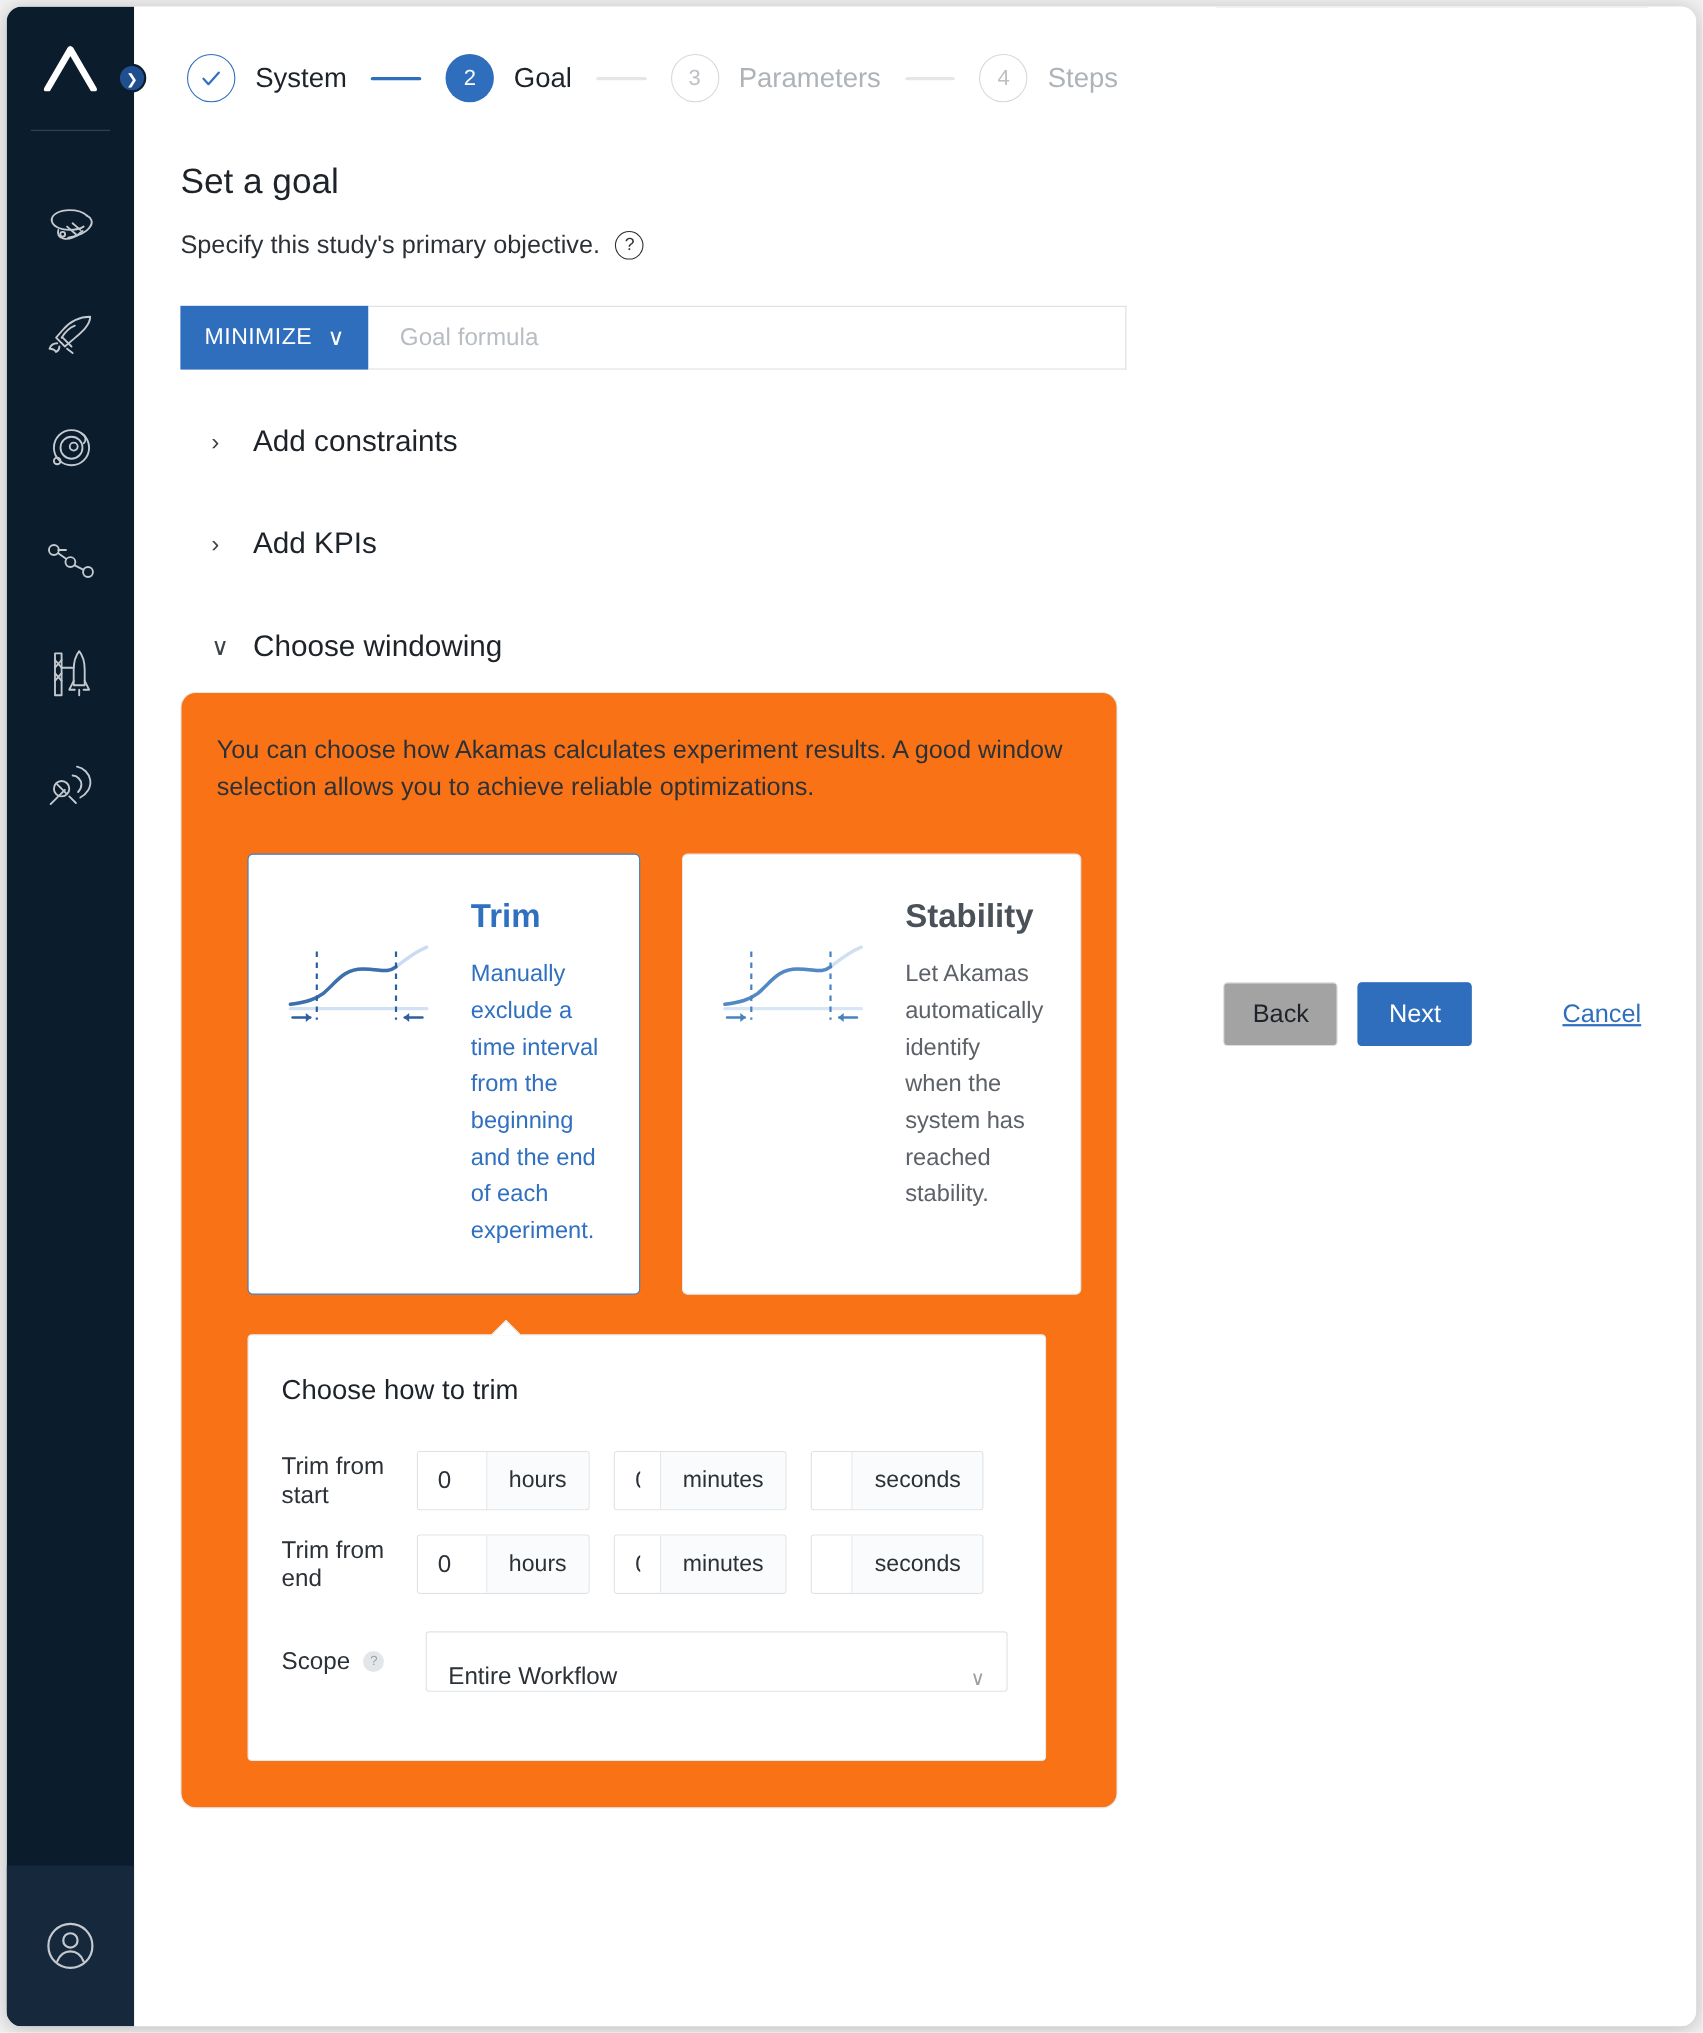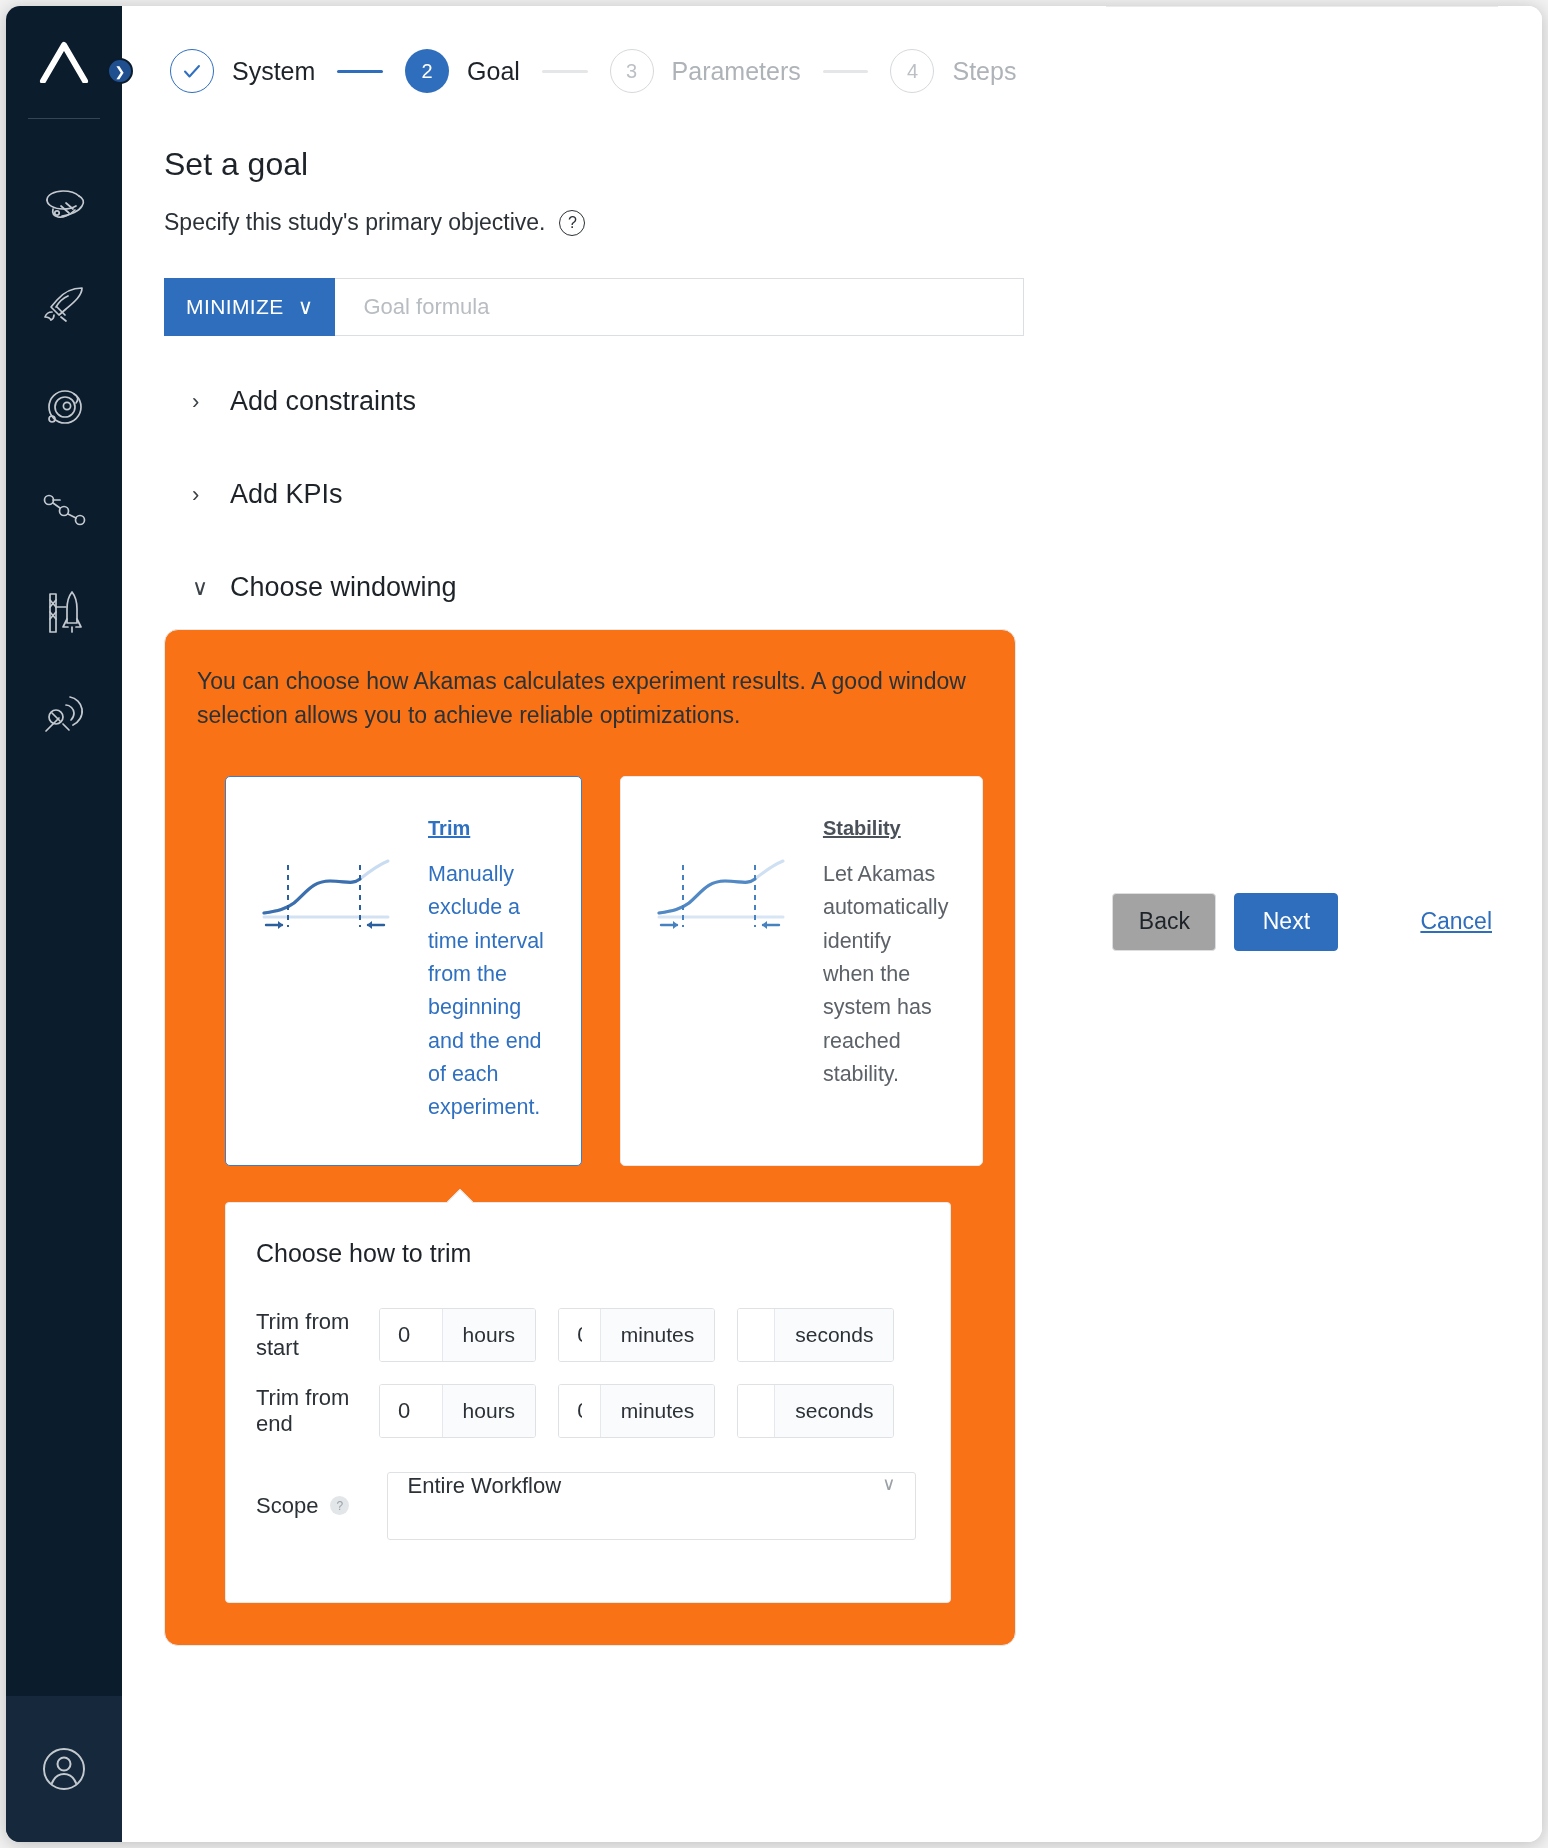--- a/index.html
+++ b/index.html
@@ -237,24 +237,23 @@
     display: flex;
     align-items: flex-start;
     padding: 40px 34px;
     min-height: 242px;
     cursor: pointer;
   }
   .card.selected { border: 1.6px solid #3d7cc9; }
   .card-figure { flex: 0 0 150px; padding-top: 38px; }
   .card-body { padding-left: 18px; }
   .card-title {
-    font-size: 20px;
+    font-size: 30px;
     font-weight: bold;
     margin-bottom: 18px;
-    text-decoration: underline;
   }
   .card.selected .card-title { color: #3070c0; }
   .card:not(.selected) .card-title { color: #4a5158; }
   .card-text {
     font-size: 21.5px;
     line-height: 1.55;
     max-width: 280px;
   }
   .card.selected .card-text { color: #3070c0; }
   .card:not(.selected) .card-text { color: #5c6268; }
@@ -342,26 +341,26 @@
     display: flex;
     align-items: center;
     padding: 0 20px;
     font-size: 21px;
     color: #2b3136;
     background: #fafbfc;
     border-left: 1px solid #e6e9ec;
   }
   .scope-select {
     width: 872px;
-    height: 68px;
+    height: 55px;
     border: 1px solid #dfe2e5;
     border-radius: 3px;
     background: #fff;
     display: flex;
-    align-items: flex-start;
+    align-items: flex-end;
     justify-content: space-between;
     padding: 0 20px;
     font-size: 22px;
     color: #2b3136;
     cursor: pointer;
   }
   .scope-chev { color: #9aa0a6; font-size: 18px; }
 
   
   .footer {

